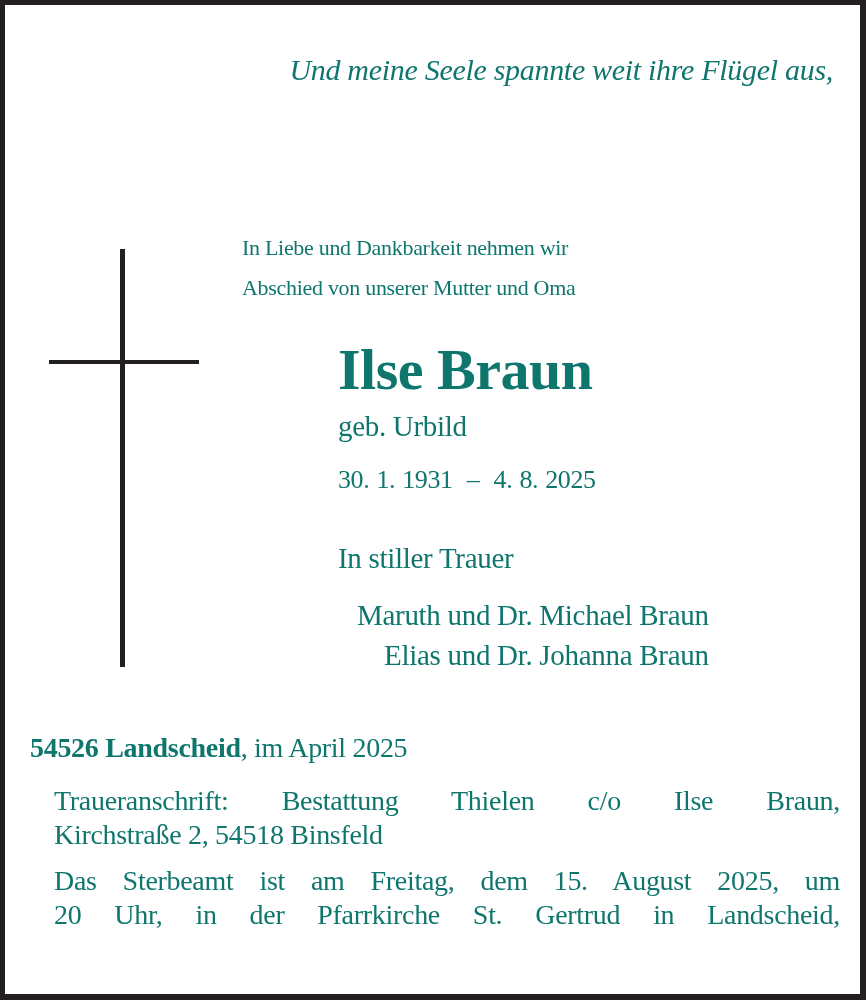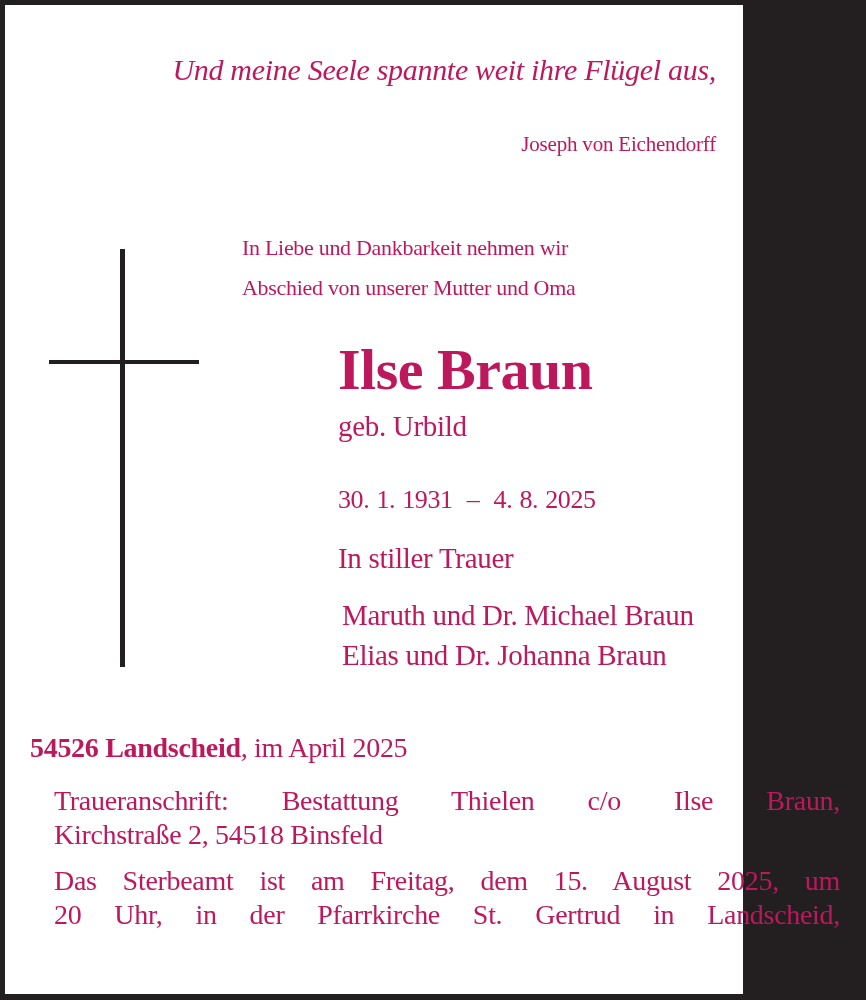--- a/index.html
+++ b/index.html
@@ -1,57 +1,56 @@
 <!DOCTYPE html>
 <html><head>
   <meta charset="utf-8">
   <style>
     html, body { margin: 0; padding: 0; }
     body { width: 866px; height: 1000px; background: #231f20; position: relative; overflow: hidden; }
     .card {
-      position: absolute; left: 5px; top: 5px; width: 738px; height: 989px;
-      background: #ffffff; color: #be185d;
+      position: absolute; left: 5px; top: 5px; width: 855px; height: 989px;
+      background: #ffffff; color: #0f766e;
       font-family: "Liberation Serif", "DejaVu Serif", serif;
     }
     .abs { position: absolute; white-space: nowrap; }
     .quote { right: 27px; text-align: right; font-style: italic; font-size: 30px; line-height: 36px; letter-spacing: -0.3px; }
     .author { right: 27px; top: 127px; font-size: 21px; text-align: right; letter-spacing: -0.2px; }
     .intro { left: 237px; top: 223px; font-size: 22px; line-height: 40px; letter-spacing: -0.3px; }
     .name { left: 333px; top: 332px; font-size: 58px; font-weight: bold; letter-spacing: -0.5px; line-height: 66px; }
     .maiden { left: 333px; top: 405px; font-size: 29px; letter-spacing: -0.3px; }
     .dates { left: 333px; top: 460px; font-size: 26px; letter-spacing: -0.4px; word-spacing: 1px; }
     .mourning { left: 333px; top: 537px; font-size: 29px; letter-spacing: -0.3px; }
-    .family { left: 337px; top: 590px; font-size: 29px; line-height: 40px; letter-spacing: -0.3px; }
+    .family { left: 352px; top: 590px; font-size: 29px; line-height: 40px; letter-spacing: -0.3px; text-align: right; }
     .cross-v { position: absolute; left: 115px; top: 244px; width: 5px; height: 418px; background: #231f20; }
     .cross-h { position: absolute; left: 44px; top: 355px; width: 150px; height: 4px; background: #231f20; }
     .place { left: 25px; top: 727px; font-size: 28px; letter-spacing: -0.3px; }
     .place b { font-weight: bold; }
     .para { left: 25px; width: 810px; font-size: 28px; line-height: 34px; text-align: justify; white-space: normal; letter-spacing: -0.3px; }
     .para .ln { display: block; text-align: justify; text-align-last: justify; margin-left: 24px; }
     .para .ln.last { text-align-last: left; }
   </style>
 </head>
 <body>
 
 <div class="card">
 
   <div class="abs quote" style="top:47px;">Und meine Seele spannte weit ihre Flügel aus,</div>
-  <div class="abs author">Joseph von Eichendorff</div>
 
   <div class="cross-v"></div>
   <div class="cross-h"></div>
 
   <div class="abs intro">
     <div>In Liebe und Dankbarkeit nehmen wir</div>
     <div>Abschied von unserer Mutter und Oma</div>
   </div>
 
   <div class="abs name">Ilse Braun</div>
   <div class="abs maiden">geb. Urbild</div>
-  <div class="abs dates" style="white-space:pre;margin-top:20px;">30. 1. 1931  –  4. 8. 2025</div>
+  <div class="abs dates" style="white-space:pre;">30. 1. 1931  –  4. 8. 2025</div>
 
   <div class="abs mourning">In stiller Trauer</div>
   <div class="abs family">
     <div>Maruth und Dr. Michael Braun</div>
     <div>Elias und Dr. Johanna Braun</div>
   </div>
 
   <div class="abs place"><b>54526 Landscheid</b><span>, im April 2025</span></div>
 
   <div class="abs para" style="top:779px;">

